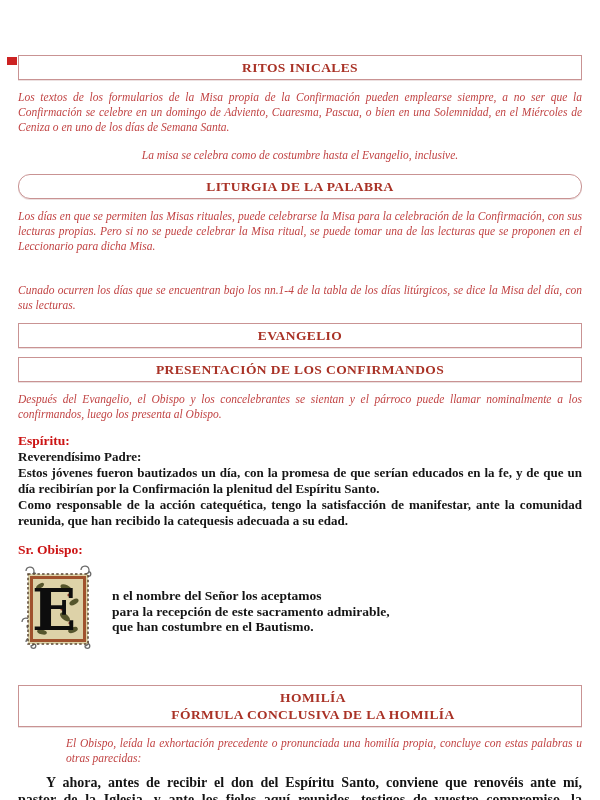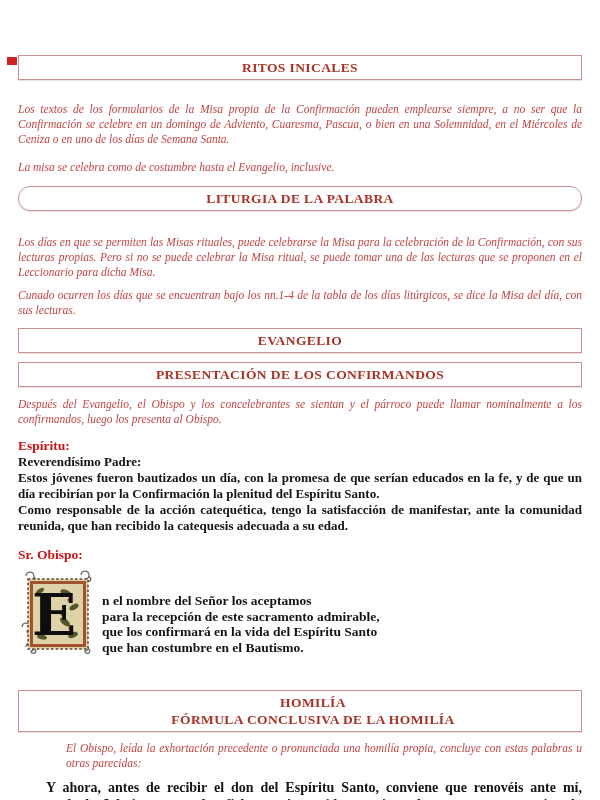--- a/index.html
+++ b/index.html
@@ -39,21 +39,21 @@
     box-shadow:0 1px 0 rgba(180,130,130,.25);
   }
   .hbox .hline{line-height:17px;text-align:center;}
   .rubric{
     color:var(--rubric-red);
     font-style:italic;
     font-size:11.5px;
     line-height:15px;
     text-align:justify;
   }
-  .rubric.single{text-align:left;}
+  .rubric.single{text-align:center;}
   .speaker{
     color:var(--speaker-red);
     font-weight:bold;
     font-size:13.5px;
     line-height:16px;
   }
   .black{
     color:var(--ink);
     font-size:13px;
     line-height:16px;
@@ -62,38 +62,38 @@
   }
   .black.plain{text-align:left;font-weight:bold;}
   .verse-wrap{display:flex;align-items:flex-start;margin-top:4px;}
   .dropcap-svg{flex:0 0 auto;display:block;}
   .verse{
     color:var(--ink);
     font-weight:bold;
     font-size:13.5px;
     line-height:15.5px;
     padding-top:26px;
-    margin-left:4px;
+    margin-left:14px;
   }
   .final{
     color:var(--ink);
     font-weight:bold;
     font-size:14px;
     line-height:17px;
     text-align:justify;
     word-spacing:3px;
     text-indent:28px;
   }
   
   .m-box1{margin-top:55px;}
-  .m-p1{margin-top:22px;}
+  .m-p1{margin-top:10px;}
   .m-p2{margin-top:13px;}
   .m-box2{margin-top:11px;border-radius:12px;}
-  .m-p3{margin-top:24px;}
-  .m-p4{margin-top:8px;}
+  .m-p3{margin-top:10px;}
+  .m-p4{margin-top:29px;}
   .m-box3{margin-top:10px;}
   .m-box4{margin-top:9px;}
   .m-p5{margin-top:10px;}
   .m-parroco{margin-top:11px;}
   .m-obispo{margin-top:13px;}
   .m-box5{margin-top:33px;padding-left:28px;}
   .m-p6{margin-top:9px;margin-left:48px;}
   .m-final{margin-top:8px;}
 </style>
 </head>
@@ -167,21 +167,20 @@
           <circle cx="44" cy="47" r="1.6"></circle>
         <circle cx="52" cy="61" r="1.6"></circle>
           <circle cx="27" cy="63" r="1.4"></circle>
       </g>
 
       <text x="14" y="68" font-family="'DejaVu Serif','Liberation Serif',serif" font-size="58" font-weight="bold" fill="#0d0d0d">E</text>
     </svg>
     <div class="verse">
       <div>n el nombre del Señor los aceptamos</div>
       <div>para la recepción de este sacramento admirable,</div>
-      <div>que los confirmará en la vida del Espíritu Santo</div>
       <div>que han costumbre en el Bautismo.</div>
     </div>
   </div>
 
   <div class="hbox m-box5">
     <div class="hline">HOMILÍA</div>
     <div class="hline">FÓRMULA CONCLUSIVA DE LA HOMILÍA</div>
   </div>
 
   <p class="rubric m-p6">El Obispo, leída la exhortación precedente o pronunciada una homilía propia, concluye con estas palabras u otras parecidas:</p>

